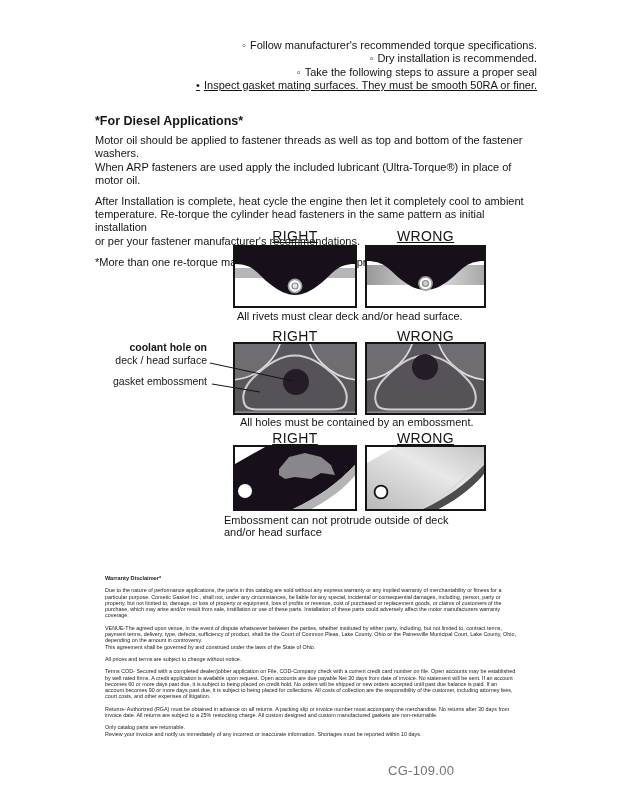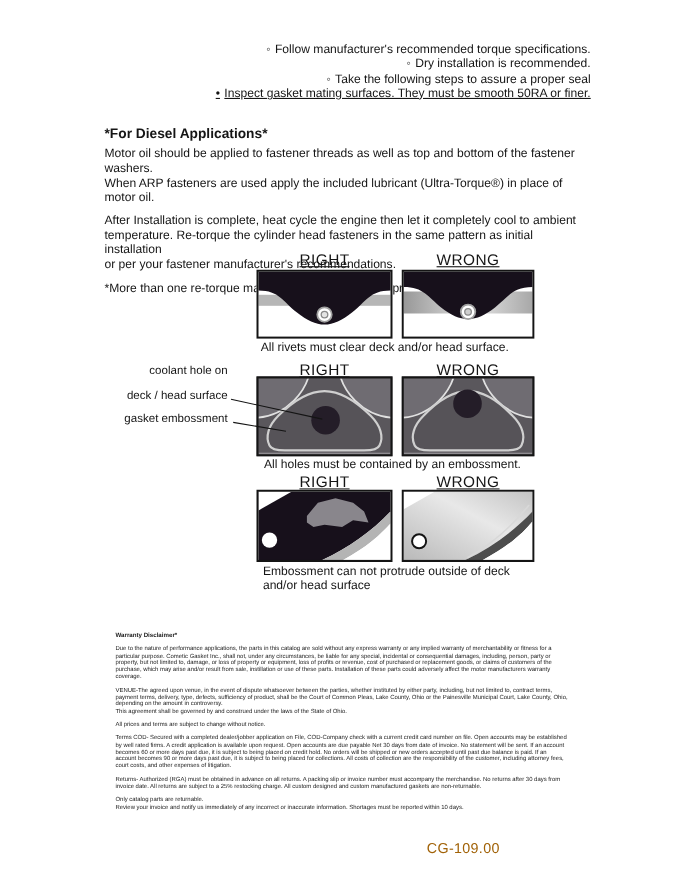--- a/index.html
+++ b/index.html
@@ -29,21 +29,21 @@
   .dbox svg{display:block;}
   .dcap{position:absolute;font-size:11px;line-height:11.6px;}
   .leader{position:absolute;left:99px;width:108px;text-align:right;font-size:10.5px;line-height:11px;}
   .leaderlines{position:absolute;left:99px;top:340px;}
   
   .legal{position:absolute;left:105px;top:575px;width:412px;font-size:5.4px;line-height:6.3px;color:#222;}
   .legal h3{margin:0 0 6px;font-size:5.6px;font-weight:bold;}
   .legal p{margin:0 0 6px;}
   .legal p.tight{margin-top:-6px;}
   
-  .footer-code{position:absolute;left:388px;top:763px;font-size:13px;letter-spacing:.3px;color:#a16207;}
+  .footer-code{position:absolute;left:388px;top:763px;font-size:13px;letter-spacing:.3px;color:#737373;}
 </style>
 </head>
 <body>
 
 <div class="page">
 
 
   <div class="bullets">
       <div class="bullet l1">Follow manufacturer's recommended torque specifications.</div>
       <div class="bullet l1">Dry installation is recommended.</div>
@@ -130,21 +130,21 @@
         <circle cx="-4" cy="-16" r="54" fill="#6f6c72" stroke="#e0e0e0" stroke-width="1.6"></circle>
         <circle cx="125" cy="-16" r="54" fill="#6f6c72" stroke="#e0e0e0" stroke-width="1.6"></circle>
         <path d="M12,63 C8,55 11,45 20,36 C35,20 49,13.5 60.5,13.5 C72,13.5 86,20 101,36 C110,45 113,55 109,63 C107.5,66.5 103,67.5 95,67.5 H26 C18,67.5 13.5,66.5 12,63 Z" fill="#565358" stroke="#cfcfcf" stroke-width="2"></path>
         <rect x="2" y="69.5" width="117" height="2.5" fill="#8f8c91"></rect>
         <circle cx="60" cy="25" r="13" fill="#241d28"></circle>
       </g>
       <rect x="1" y="1" width="119" height="71" fill="none" stroke="#141414" stroke-width="2"></rect>
     </svg>
   </div>
 
-  <div class="leader" style="top:332px;">coolant hole on</div>
+  <div class="leader" style="top:342px;font-weight:bold;">coolant hole on</div>
   <div class="leader" style="top:354.5px;">deck / head surface</div>
   <div class="leader" style="top:375.5px;">gasket embossment</div>
   <svg class="leaderlines" width="200" height="60" viewBox="0 0 200 60">
     <line x1="111" y1="23" x2="194" y2="41" stroke="#141414" stroke-width="1"></line>
     <line x1="113" y1="44" x2="161" y2="52" stroke="#141414" stroke-width="1"></line>
   </svg>
 
   <div class="dcap" style="left:240px;top:417px;">All holes must be contained by an embossment.</div>
 
   <div class="dlabel" style="left:233px;top:430px;width:124px;">RIGHT</div>
@@ -174,21 +174,21 @@
       <rect width="121" height="66" fill="#fff"></rect>
       <path d="M2,2 H119 V20 C102,38 82,53 58,64 H2 Z" fill="url(#g3)"></path>
       <path d="M2,2 L30,2 L2,18 Z" fill="#fff"></path>
       <path d="M119,20 C102,38 82,53 58,64 H74 C97,52 111,39 119,29 Z" fill="#4d4d4d"></path>
       <path d="M119,29 C111,39 97,52 74,64 H119 Z" fill="#fff"></path>
       <path d="M116,14 C100,34 82,50 60,62" stroke="#d8d8d8" stroke-width="1.4" fill="none"></path>
       <circle cx="16" cy="47" r="6.4" fill="#fff" stroke="#141414" stroke-width="1.8"></circle>
       <rect x="1" y="1" width="119" height="64" fill="none" stroke="#141414" stroke-width="2"></rect>
     </svg>
   </div>
-  <div class="dcap" style="left:239px;top:515px;width:260px;">
+  <div class="dcap" style="left:224px;top:515px;width:260px;">
       <div>Embossment can not protrude outside of deck</div>
       <div>and/or head surface</div>
     </div>
 
   <div class="legal">
     <h3>Warranty Disclaimer*</h3>
     <div>
         <p class="norm">Due to the nature of performance applications, the parts in this catalog are sold without any express warranty or any implied warranty of merchantability or fitness for a particular purpose.  Cometic Gasket Inc., shall not, under any circumstances, be liable for any special, incidental or consequential damages, including, person, party or property, but not limited to, damage, or loss of property or equipment, loss of profits or revenue, cost of purchased or replacement goods, or claims of customers of the purchase, which may arise and/or result from sale, instillation or use of these parts.  Installation of these parts could adversely affect the motor manufacturers warranty coverage.</p>
         <p class="norm">VENUE-The agreed upon venue, in the event of dispute whatsoever between the parties, whether instituted by either party, including, but not limited to, contract terms, payment terms, delivery, type, defects, sufficiency of product, shall be the Court of Common Pleas, Lake County, Ohio or the Painesville Municipal Court, Lake County, Ohio, depending on the amount in controversy.</p>
         <p class="tight">This agreement shall be governed by and construed under the laws of the State of Ohio.</p>

